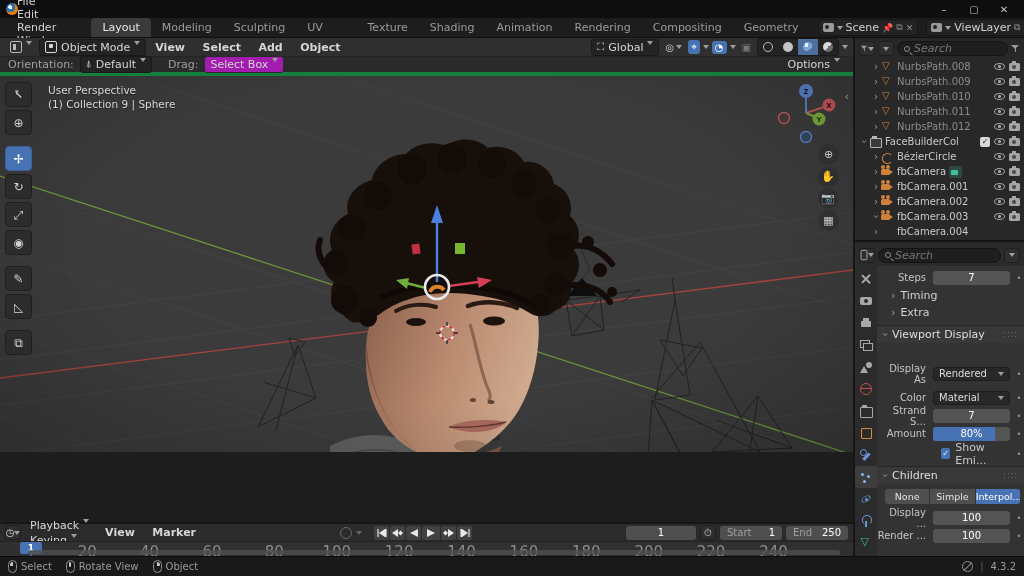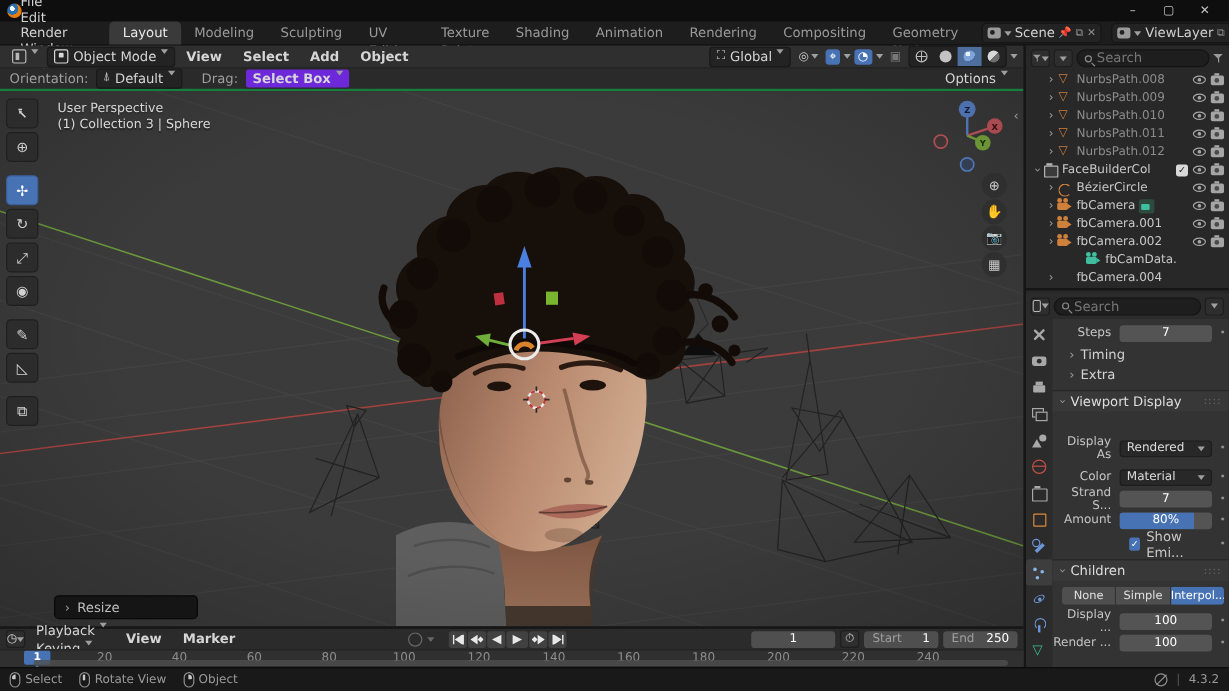--- a/index.html
+++ b/index.html
@@ -31,24 +31,24 @@
   .topsel .mini-ic::after{ content:""; position:absolute; left:2px; top:2px; width:4px; height:4px;
     border-radius:50%; background:#232323; }
   .caret { width:0; height:0; border-left:3px solid transparent; border-right:3px solid transparent;
     border-top:4px solid #9f9f9f; display:inline-block; }
   .pin-ic,.stack-ic,.x-ic { color:#8f8f8f; font-size:9px; }
 
   
   #vheader { left:0; top:38px; width:853px; height:19px; background:#2f2f2f;
     display:flex; align-items:center; padding:0 5px; gap:2px; border-bottom:1px solid #242424; }
   #vtools  { left:0; top:57px; width:853px; height:19px; background:#2a2a2a;
-    display:flex; align-items:center; padding:0 8px; gap:6px; border-bottom:2px solid #15803d; }
+    display:flex; align-items:center; padding:0 8px; gap:6px; border-bottom:4px solid #15803d; }
   .hbtn { display:flex; align-items:flex-start; gap:4px; padding:1px 5px; border-radius:3px; color:#d6d6d6; }
   .dd-dark { background:#232323; border:1px solid #191919; }
-  .dd-light { background:#6d28d9; border:1px solid #2a2a2a;font-weight:bold; }
+  .dd-light { background:#a21caf; border:1px solid #2a2a2a; }
   .menu-txt { padding:1px 7px; color:#d6d6d6;font-weight:bold; }
   .ic12 { width:12px; height:12px; display:inline-block; position:relative; }
   .ic-editor { border:1.5px solid #b9b9b9; border-radius:2px; }
   .ic-editor::after { content:""; position:absolute; inset:2px 5px 2px 2px; background:#b9b9b9; }
   .ic-mode { border:1.5px solid #d9d9d9; border-radius:2px; }
   .ic-mode::after { content:""; position:absolute; left:2.5px; top:2.5px; width:4px; height:4px;
     background:#d9d9d9; border-radius:1px; }
   .hdr-right { margin-left:auto; display:flex; align-items:center; gap:3px; }
   .icbtn { display:flex; align-items:center; gap:2px; padding:1px 3px; border-radius:3px; }
   .icbtn.on { background:#4772b3; }
@@ -68,41 +68,41 @@
   
   .toolcol { left:5px; top:82px; width:28px; display:flex; flex-direction:column; gap:3px; z-index:5; }
   .toolbtn { width:27px; height:25px; background:#2c2c2c; border:1px solid #1f1f1f; border-radius:4px;
     display:flex; align-items:center; justify-content:center; }
   .toolbtn.active { background:#4772b3; border-color:#3a5f99; }
   .toolbtn.gap { margin-top:8px; }
   .tool-glyph { font-size:12px; color:#d2d2d2; line-height:1; }
   .toolbtn.active .tool-glyph { color:#fff; }
 
   
-  #viewport { left:0; top:76px; width:853px; height:446px; background:#3b3b3b; overflow:hidden; }
+  #viewport { left:0; top:76px; width:853px; height:376px; background:#3b3b3b; overflow:hidden; }
   #viewport .vignette { position:absolute; inset:0;
     background:radial-gradient(ellipse at 50% 45%, rgba(0,0,0,0) 55%, rgba(0,0,0,0.22) 100%); pointer-events:none; }
   .vp-text { position:absolute; left:48px; color:#d8d8d8; font-size:10.5px; text-shadow:0 1px 1px #222; }
   #collapse-arrow { position:absolute; right:4px; top:14px; color:#9a9a9a; font-size:11px; }
   .navbtn { position:absolute; left:818px; width:21px; height:21px; border-radius:50%;
     background:rgba(46,46,46,0.75); display:flex; align-items:center; justify-content:center;
     color:#c9c9c9; font-size:11px; }
   #operator-box { position:absolute; left:45px; top:420px; width:120px; height:20px;
     background:rgba(16,16,16,0.85); border:1px solid #090909; border-radius:4px;
     display:flex; align-items:center; padding:0 8px; gap:6px; color:#bdbdbd; }
 
   
   #rightpanel { left:853px; top:38px; width:171px; height:518px; background:#282828; border-left:2px solid #161616; }
 
   
   #outliner { position:absolute; left:0; top:0; width:169px; height:204px; background:#282828; overflow:hidden;
     border-bottom:2px solid #161616; }
   #outliner-header { display:flex; align-items:center; gap:3px; padding:3px 4px; height:21px; }
   .searchpill { flex:1; display:flex; align-items:center; gap:4px; background:#1e1e1e; border:1px solid #141414;
-    border-radius:9px; height:15px; padding:0 6px; color:#777; }
+    border-radius:9px; height:15px; padding:0 6px; color:#777;font-style:italic; }
   .mag { width:6px; height:6px; border:1.3px solid #8b8b8b; border-radius:50%; position:relative; flex:0 0 auto; }
   .mag::after { content:""; position:absolute; left:5px; top:5px; width:4px; height:1.3px; background:#8b8b8b;
     transform:rotate(45deg); transform-origin:0 0; }
   .olrow { display:flex; align-items:center; height:15px; padding-right:4px; color:#c9c9c9; font-size:10px; }
   .olrow.dim .olname { color:#8b8b8b; }
   .olrow .chev { width:10px; text-align:center; color:#9a9a9a; font-size:10px; visibility:hidden; flex:0 0 auto; }
   .olrow.chev-r .chev, .olrow.chev-d .chev { visibility:visible; }
   .olrow.chev-d .chev { transform:rotate(90deg); }
   .olrow.ind0 { padding-left:4px; } .olrow.ind1 { padding-left:16px; } .olrow.ind2 { padding-left:40px; }
   .olic { width:13px; height:12px; margin-right:3px; position:relative; flex:0 0 auto; }
@@ -200,21 +200,21 @@
     white-space:nowrap; overflow:hidden; }
   .segbtn.active { background:#4772b3; color:#fff; }
   .pcheckrow { display:flex; align-items:center; gap:5px; height:17px; padding-left:64px; margin:3px 0; }
   .bluechk { width:11px; height:11px; background:#4772b3; border-radius:2px; color:#fff; font-size:8px;
     line-height:11px; text-align:center; }
 
   
   #timeline { left:0; top:522px; width:853px; height:34px; background:#2b2b2b; border-top:2px solid #161616; }
   #tl-header { display:flex; align-items:center; height:17px; padding:0 5px; gap:4px; }
   #tl-ruler { position:relative; height:15px; background:#303030; border-top:1px solid #222; overflow:hidden; }
-  .tick { width:62.4px; text-align:center; color:#8d8d8d; font-size:10px; flex:0 0 auto; }
+  .tick { width:62.4px; text-align:center; color:#8d8d8d; font-size:15px; flex:0 0 auto; }
   #tick-strip { position:absolute; left:56px; top:1px; display:flex; }
   #playhead { position:absolute; left:20px; top:0; width:22px; height:12px; background:#4772b3; border-radius:2px;
     color:#fff; font-size:9px; text-align:center; line-height:12px; font-weight:bold; }
   #playhead::after { content:""; position:absolute; left:10px; top:12px; width:1.5px; height:6px; background:#4772b3; }
   #tl-scroll { position:absolute; left:28px; top:26px; width:812px; height:5px; background:#4f4f4f; border-radius:3px; opacity:0.8; }
   .pbgrp { display:flex; gap:1px; margin-left:8px; }
   .pbtn { width:15px; height:14px; background:#414141; border-radius:2px; display:flex; align-items:center; justify-content:center; }
   .pbtn.play { width:18px; }
   .tlfield { background:#4f4f4f; border-radius:3px; height:14px; display:flex; align-items:center;
     justify-content:space-between; color:#fff; font-size:10px; padding:0 7px; }
@@ -489,21 +489,21 @@
         <circle cx="829" cy="105" r="6.5" fill="#c4565e"></circle>
           <text x="829" y="108" fill="#3a1014">X</text>
         <circle cx="819" cy="119" r="6.5" fill="#7aa83d"></circle>
           <text x="819" y="122" fill="#1e3008">Y</text>
         <circle cx="784" cy="118" r="5.5" fill="#463a3a" stroke="#c4565e" stroke-width="1.4"></circle>
         <circle cx="806" cy="137" r="5.5" fill="#38455c" stroke="#5a83c9" stroke-width="1.4"></circle>
       </g>
     </svg>
     <div class="vignette"></div>
     <div class="vp-text" style="top:8px">User Perspective</div>
-    <div class="vp-text" style="top:22px">(1) Collection 3 | Sphere</div>
+    <div class="vp-text" style="top:22px">(1) Collection 9 | Sphere</div>
     <span id="collapse-arrow">‹</span>
     <div class="navbtn" style="top:68px">⊕</div>
     <div class="navbtn" style="top:90px">✋</div>
     <div class="navbtn" style="top:112px">📷</div>
     <div class="navbtn" style="top:134px">▦</div>
     <div id="operator-box">
       <span style="color:#9a9a9a">›</span>
       <span>Resize</span>
     </div>
   </div>
@@ -655,29 +655,31 @@
           <span class="chev">›</span>
           <span class="olic">
               <span class="camshape" style="display: block;"></span>
             </span>
           <span class="olname">fbCamera.002</span>
 
           <span class="oleye"></span>
           <span class="olcam"></span>
         </div>
 
-
-        <div class="olrow ind2 ic-camdata">
+        <div class="olrow ind1 chev-d ic-camera has-eye has-cam">
           <span class="chev">›</span>
           <span class="olic">
               <span class="camshape" style="display: block;"></span>
             </span>
-          <span class="olname">fbCamData.</span>
-
-        </div>
+          <span class="olname">fbCamera.003</span>
+
+          <span class="oleye"></span>
+          <span class="olcam"></span>
+        </div>
+
 
         <div class="olrow ind1 chev-r ic-camera has-eye has-cam">
           <span class="chev">›</span>
           <span class="olic"></span>
           <span class="olname">fbCamera.004</span>
 
         </div>
       </div>
     </div>
 

